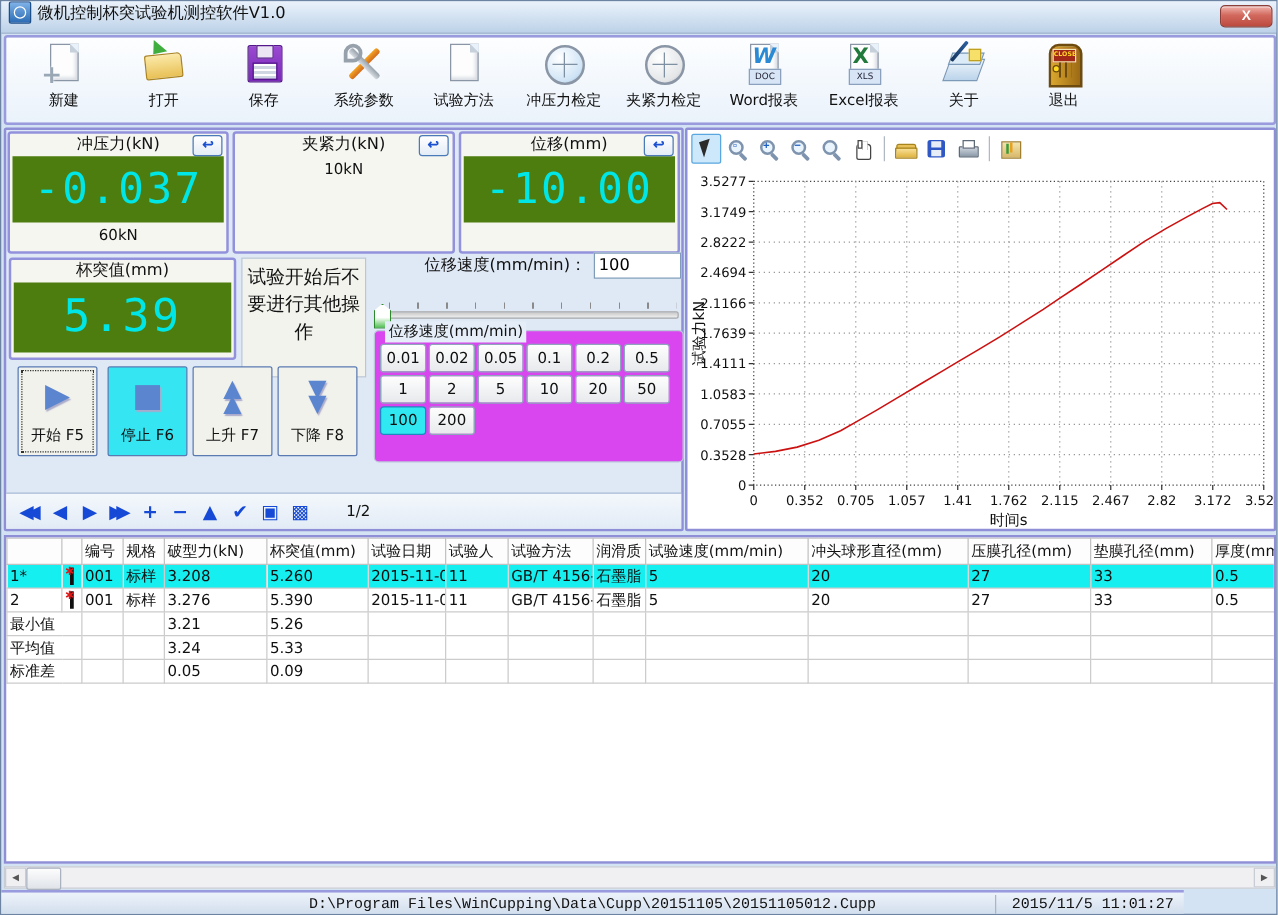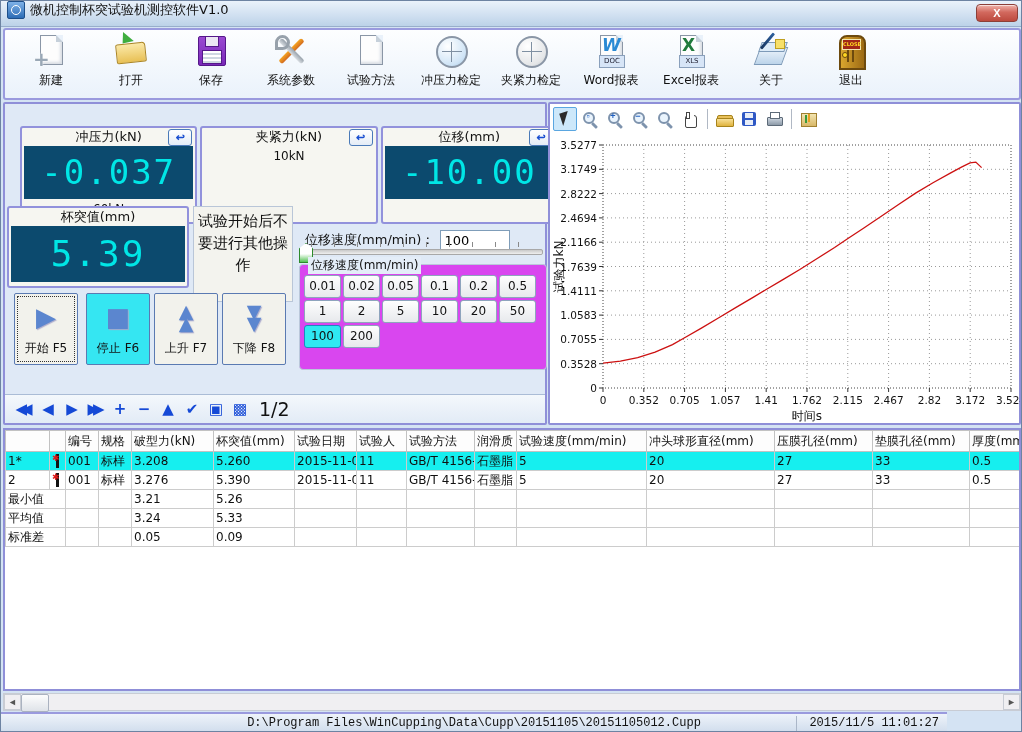--- a/index.html
+++ b/index.html
@@ -50,34 +50,34 @@
   .ic-exit .door{position:absolute;left:6px;top:2px;width:23px;height:31px;background:linear-gradient(90deg,#d9a62e,#9c6a14);border:2px solid #6d4a0e;border-radius:8px 8px 0 0;}
   .ic-exit .sign{position:absolute;left:9px;top:6px;width:17px;height:9px;background:#a22818;border:1px solid #f3e6b0;color:#ffd820;font-size:5px;font-weight:bold;line-height:9px;text-align:center;letter-spacing:0;}
   .ic-exit .knob{position:absolute;left:9px;top:19px;width:4px;height:4px;background:#ffd820;border-radius:50%;border:1px solid #6d4a0e;}
   .ic-exit .slats{position:absolute;left:14px;top:17px;width:10px;height:12px;background:repeating-linear-gradient(90deg,#6d4a0e 0 2px,transparent 2px 5px);}
   
   .left-panel{position:absolute;left:2px;top:101px;width:544px;height:323px;box-sizing:border-box;
     background:#dfe9f6;border:2px solid #8f8fd8;border-radius:2px;}
   .chart-panel{position:absolute;left:547px;top:101px;width:473px;height:323px;box-sizing:border-box;
     background:#ffffff;border:2px solid #8f8fd8;border-radius:2px;}
   
-  .display-row{position:absolute;left:15px;top:1px;width:538px;height:98px;display:flex;gap:3px;margin-top:21px;}
+  .display-row{position:absolute;left:1px;top:1px;width:538px;height:98px;display:flex;gap:3px;}
   .disp-box{flex:1;background:#f6f6f1;border:2px solid #9292dc;border-radius:3px;position:relative;box-sizing:border-box;}
   .disp-title{height:18px;text-align:center;font-size:13px;color:#111;line-height:18px;}
-  .lcd{margin:0 2px;height:53px;background:#0c4a6e;color:#00e6e6;font-family:"DejaVu Sans Mono","Liberation Mono",monospace;
+  .lcd{margin:0 2px;height:53px;background:#4d7c0f;color:#00e6e6;font-family:"DejaVu Sans Mono","Liberation Mono",monospace;
     font-size:34px;line-height:53px;text-align:center;letter-spacing:2px;}
   .disp-bottom{position:relative;height:20px;font-size:12px;text-align:center;line-height:20px;color:#111;}
   .undo-btn{position:absolute;right:3px;top:1px;width:24px;height:17px;background:linear-gradient(#ffffff,#e4ecf6);
     border:1px solid #4a7ab8;border-radius:3px;color:#1a4fd0;font-size:11px;font-weight:bold;line-height:15px;text-align:center;padding:0;cursor:pointer;}
   .cupping-box{position:absolute;left:2px;top:102px;width:182px;height:82px;background:#f6f6f1;border:2px solid #9292dc;border-radius:3px;box-sizing:border-box;}
   .cupping-box .lcd{height:56px;font-size:36px;line-height:56px;}
   .warning-box{position:absolute;left:188px;top:102px;width:100px;height:96px;background:#f3f3ee;border:1px solid #b9c6d8;
     box-sizing:border-box;font-size:15px;color:#111;text-align:center;line-height:1.45;padding:4px 2px;}
   
-  .speed-label-row{position:absolute;left:294px;top:124px;width:246px;height:24px;display:flex;align-items:center;}
+  .speed-label-row{position:absolute;left:294px;top:96px;width:246px;height:24px;display:flex;align-items:center;justify-content:flex-end;}
   .speed-label{font-size:13px;color:#111;margin-left:6px;}
   .speed-input{width:62px;height:19px;margin-left:6px;border:1px solid #7f9db9;font-size:13px;padding:0 3px;font-family:inherit;}
   .slider{position:absolute;left:294px;top:138px;width:246px;height:20px;}
   .slider .ticks{position:absolute;left:12px;right:4px;top:0;height:5px;
     background:repeating-linear-gradient(90deg,#8a8a8a 0 1px,transparent 1px 23px);}
   .slider .track{position:absolute;left:2px;right:2px;top:7px;height:4px;background:linear-gradient(#c9c9c9,#efefef);border:1px solid #a8a8a8;border-radius:2px;}
   .slider .thumb{position:absolute;left:0;top:1px;width:12px;height:18px;background:linear-gradient(#ffffff 55%,#53c253);
     border:1px solid #2c8a2c;clip-path:polygon(50% 0,100% 28%,100% 100%,0 100%,0 28%);cursor:pointer;}
   .speed-group{position:absolute;left:294px;top:160px;width:246px;height:104px;border:1px solid #bac8da;border-radius:4px;background:#d946ef;}
   .speed-legend{position:absolute;left:8px;top:-8px;background:#e4edf8;font-size:12px;color:#111;padding:0 3px;}
@@ -95,21 +95,21 @@
   .ctl-ic .g{font-size:26px;line-height:26px;text-shadow:1px 1px 1px #aac;}
   .ctl-ic .g.dbl{font-size:19px;line-height:12px;}
   .ctl-label{font-size:12px;color:#111;}
   .ctl-gap1{width:8px;}.ctl-gap2{width:4px;}
   
   .navbar{position:absolute;left:0px;top:290px;width:540px;height:29px;border-top:1px solid #aabcd6;
     background:linear-gradient(#f4f8fc,#e2ebf6);display:flex;align-items:center;padding-left:8px;box-sizing:border-box;}
   .nav-btn{min-width:22px;height:22px;border:none;background:transparent;color:#1549d6;font-size:15px;font-weight:bold;
     text-align:center;cursor:pointer;padding:0;margin-right:2px;font-family:inherit;}
   .nav-btn .tight{letter-spacing:-6px;margin-right:6px;display:inline-block;}
-  .nav-page{font-size:19px;color:#111;margin-left:6px;}
+  .nav-page{font-size:12px;color:#111;margin-left:24px;}
   
   .chart-toolbar{position:absolute;left:3px;top:3px;height:24px;display:flex;align-items:center;}
   .cbtn{width:24px;height:24px;border:1px solid transparent;background:transparent;position:relative;margin-right:1px;cursor:pointer;padding:0;}
   .cbtn.sel{background:#cde8fa;border:1px solid #5aa6e0;border-radius:2px;}
   .csep{width:1px;height:20px;background:#b0b8c4;margin:0 4px;}
   .ci{position:absolute;left:3px;top:3px;width:17px;height:17px;}
   .ci-cursor::before{content:"";position:absolute;left:4px;top:1px;border-top:13px solid #2b2b2b;border-right:9px solid transparent;transform:rotate(-18deg);}
   .mag::before{content:"";position:absolute;left:1px;top:1px;width:8px;height:8px;border:2px solid #7e93ad;border-radius:50%;background:#eaf4fd;}
   .mag::after{content:"";position:absolute;right:1px;bottom:1px;width:7px;height:3px;background:#7e93ad;transform:rotate(45deg);border-radius:1px;}
   .mag .sym{position:absolute;left:2px;top:0px;width:8px;text-align:center;font-size:9px;font-weight:bold;color:#1f5fc0;}

